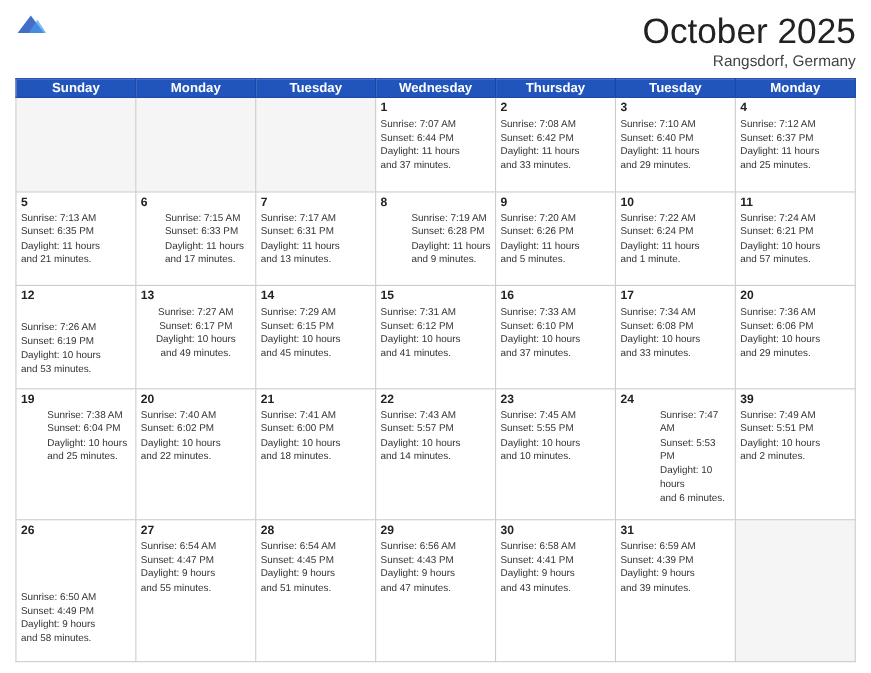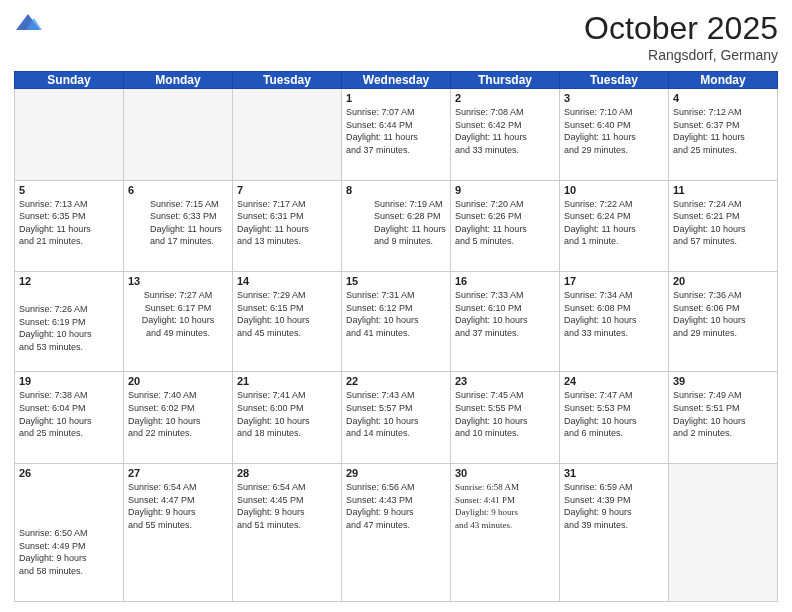--- a/index.html
+++ b/index.html
@@ -263,21 +263,21 @@
             <div class="day-number">20</div>
             <div class="day-info" style="white-space: pre-line;">Sunrise: 7:36 AM
 Sunset: 6:06 PM
 Daylight: 10 hours
 and 29 minutes.</div>
           </td>
         </tr>
         <tr class="week-row">
           <td>
             <div class="day-number">19</div>
-            <div class="day-info" style="white-space: pre-line;">Sunrise: 7:38 AM
+            <div class="day-info" style="white-space: pre-line; margin-left: 24px;">Sunrise: 7:38 AM
 Sunset: 6:04 PM
 Daylight: 10 hours
 and 25 minutes.</div>
           </td>
           <td>
             <div class="day-number">20</div>
             <div class="day-info" style="white-space: pre-line;">Sunrise: 7:40 AM
 Sunset: 6:02 PM
 Daylight: 10 hours
 and 22 minutes.</div>
@@ -298,21 +298,21 @@
           </td>
           <td>
             <div class="day-number">23</div>
             <div class="day-info" style="white-space: pre-line;">Sunrise: 7:45 AM
 Sunset: 5:55 PM
 Daylight: 10 hours
 and 10 minutes.</div>
           </td>
           <td>
             <div class="day-number">24</div>
-            <div class="day-info" style="white-space: pre-line;">Sunrise: 7:47 AM
+            <div class="day-info" style="white-space: pre-line; margin-left: 36px;">Sunrise: 7:47 AM
 Sunset: 5:53 PM
 Daylight: 10 hours
 and 6 minutes.</div>
           </td>
           <td>
             <div class="day-number">39</div>
             <div class="day-info" style="white-space: pre-line;">Sunrise: 7:49 AM
 Sunset: 5:51 PM
 Daylight: 10 hours
 and 2 minutes.</div>
@@ -342,21 +342,21 @@
           </td>
           <td>
             <div class="day-number">29</div>
             <div class="day-info" style="white-space: pre-line;">Sunrise: 6:56 AM
 Sunset: 4:43 PM
 Daylight: 9 hours
 and 47 minutes.</div>
           </td>
           <td>
             <div class="day-number">30</div>
-            <div class="day-info" style="white-space: pre-line; font-family: Liberation Serif, serif;">Sunrise: 6:58 AM
+            <div class="day-info" style="white-space: pre-line;">Sunrise: 6:58 AM
 Sunset: 4:41 PM
 Daylight: 9 hours
 and 43 minutes.</div>
           </td>
           <td>
             <div class="day-number">31</div>
             <div class="day-info" style="white-space: pre-line;">Sunrise: 6:59 AM
 Sunset: 4:39 PM
 Daylight: 9 hours
 and 39 minutes.</div>

